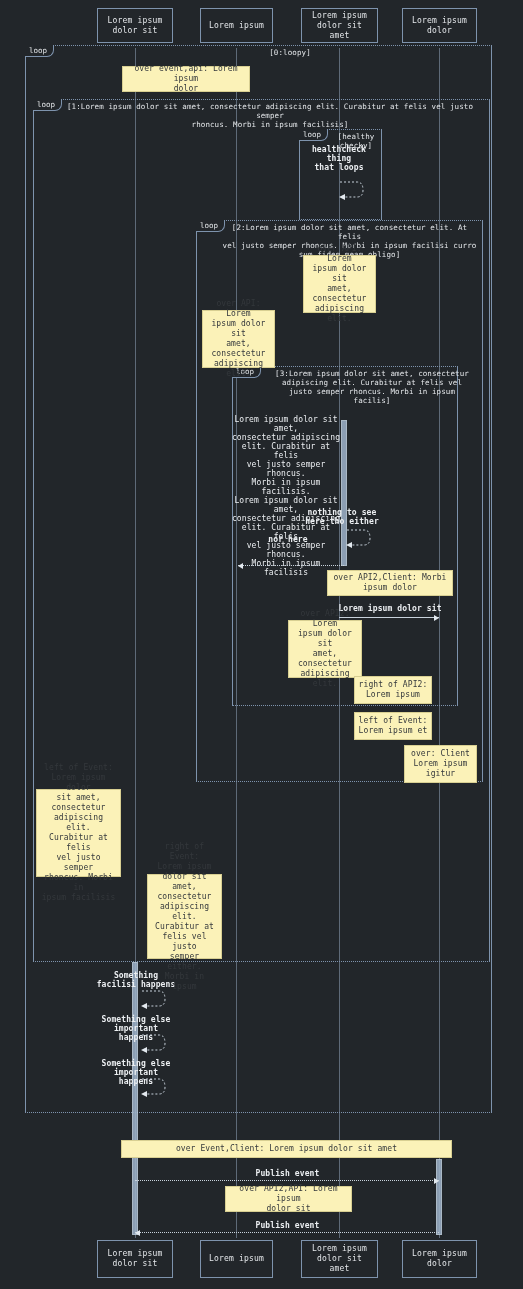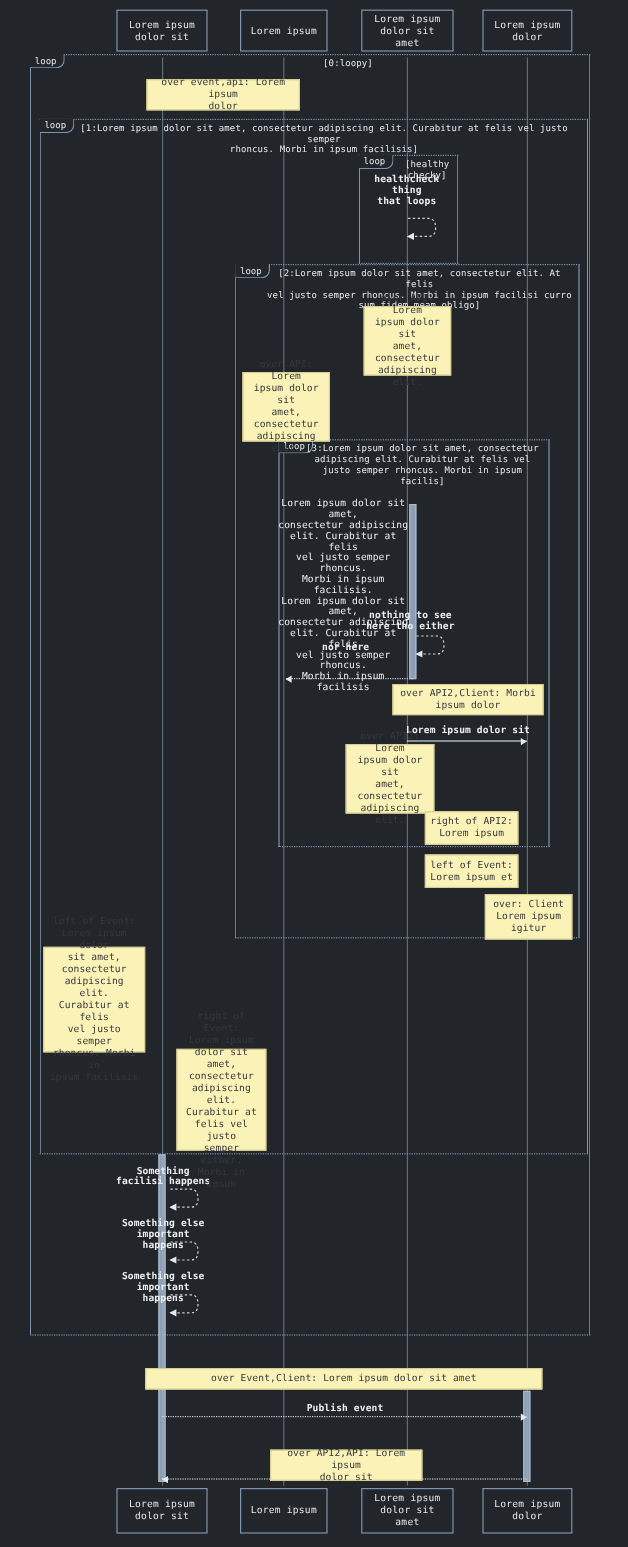--- a/index.html
+++ b/index.html
@@ -155,21 +155,21 @@
     <div class="frag-label" style="left: 299px; top: 129px;">loop</div>
     <div class="frag-cond" style="left: 331px; top: 132px; width: 50px;">[healthy
 checky]</div>
     <div class="frag solid-sides" style="left: 196px; top: 220px; width: 287px; height: 562px;"></div>
     <div class="frag-label" style="left: 196px; top: 220px;">loop</div>
     <div class="frag-cond" style="left: 222px; top: 223px; width: 255px;">[2:Lorem ipsum dolor sit amet, consectetur elit. At felis
 vel justo semper rhoncus. Morbi in ipsum facilisi curro
 sum fidem meam obligo]</div>
     <div class="frag solid-sides" style="left: 232px; top: 366px; width: 226px; height: 340px;"></div>
     <div class="frag-label" style="left: 232px; top: 366px;">loop</div>
-    <div class="frag-cond" style="left: 254px; top: 369px; width: 196px;">[3:Lorem ipsum dolor sit amet, consectetur
+    <div class="frag-cond" style="left: 274px; top: 369px; width: 196px;">[3:Lorem ipsum dolor sit amet, consectetur
 adipiscing elit. Curabitur at felis vel
 justo semper rhoncus. Morbi in ipsum
 facilis]</div>
     <div class="activation" style="left: 132px; top: 962px; width: 6px; height: 273px;"></div>
     <div class="activation" style="left: 436px; top: 1159px; width: 6px; height: 76px;"></div>
     <div class="activation" style="left: 341px; top: 420px; width: 6px; height: 146px;"></div>
     <div class="msg-label" style="left: 300px; top: 145px; width: 78px;">healthcheck thing
 that loops</div>
     <div class="selfcall" style="left: 339px; top: 180px; width: 30px; height: 24px;">
       <svg width="30" height="24">
@@ -269,21 +269,21 @@
     <div class="note" style="left: 147px; top: 874px; width: 75px; height: 85px;">right of Event:
 Lorem ipsum
 dolor sit amet,
 consectetur
 adipiscing elit.
 Curabitur at
 felis vel justo
 semper either.
 Morbi in ipsum</div>
     <div class="note" style="left: 121px; top: 1140px; width: 331px; height: 18px; text-align: right;">over Event,Client: Lorem ipsum dolor sit amet</div>
-    <div class="note" style="left: 225px; top: 1186px; width: 127px; height: 26px; margin-top: 22px;">over API2,API: Lorem ipsum
+    <div class="note" style="left: 225px; top: 1186px; width: 127px; height: 26px;">over API2,API: Lorem ipsum
 dolor sit</div>
     <div class="participant" style="left: 97px; top: 8px; width: 76px; height: 35px;">Lorem ipsum
 dolor sit</div>
     <div class="participant" style="left: 97px; top: 1240px; width: 76px; height: 38px;">Lorem ipsum
 dolor sit</div>
     <div class="participant" style="left: 200px; top: 8px; width: 73px; height: 35px;">Lorem ipsum</div>
     <div class="participant" style="left: 200px; top: 1240px; width: 73px; height: 38px;">Lorem ipsum</div>
     <div class="participant" style="left: 301px; top: 8px; width: 77px; height: 35px;">Lorem ipsum
 dolor sit amet</div>
     <div class="participant" style="left: 301px; top: 1240px; width: 77px; height: 38px;">Lorem ipsum

